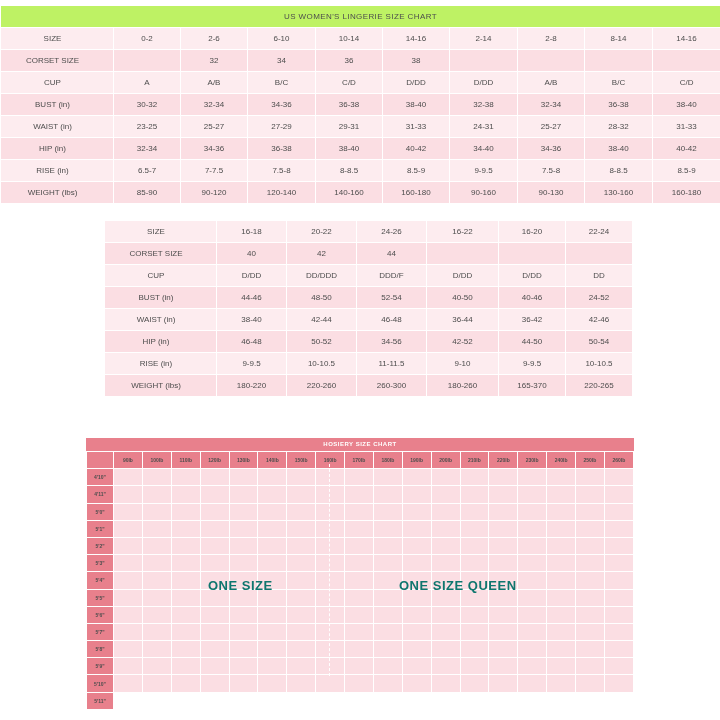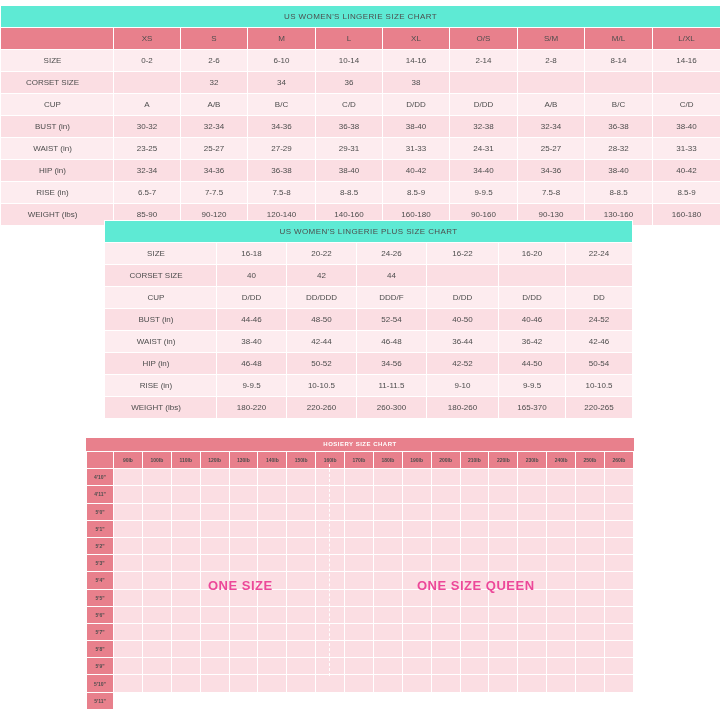--- a/index.html
+++ b/index.html
@@ -24,21 +24,21 @@
   table.size-table td, table.size-table th {
     text-align: center;
     font-size: 8px;
     color: #4d4d4d;
     padding: 0;
     height: 21px;
     font-weight: normal;
     border: 1px solid #ffffff;
   }
   .title-row td {
-    background: #5eead4;
+    background: #bef264;
     color: #ffffff;
     font-size: 8px;
     font-weight: bold;
     letter-spacing: 0.4px;
     height: 16px;
   }
   .head-row td {
     background: #e8808c;
     color: #ffffff;
     font-weight: bold;
@@ -121,28 +121,28 @@
     color: #ffffff;
     font-weight: bold;
     font-size: 5px;
     text-align: center;
   }
   #hosiery td.cell-filled { background: #fbdee3; }
   #hosiery td.cell-empty { background: #ffffff; }
   #hosiery .hos-wrap { position: relative; }
   #hosiery .os-label {
     position: absolute;
-    color: #ec4899;
+    color: #0f766e;
     font-size: 13px;
     font-weight: bold;
     letter-spacing: 0.5px;
     pointer-events: none;
   }
   #hosiery .os-left { left: 122px; top: 140px; }
-  #hosiery .os-right { left: 331px; top: 140px; }
+  #hosiery .os-right { left: 313px; top: 140px; }
   #hosiery .divider {
     position: absolute;
     top: 26px;
     left: 243px;
     width: 1px;
     height: 212px;
     border-left: 1px dashed #ffffff;
   }
 </style>
 </head>
@@ -159,32 +159,20 @@
         <col style="width:67px">
         <col style="width:68px">
         <col style="width:67px">
       <col style="width:68px">
         <col style="width:68px">
     </colgroup>
     <tbody>
         <tr class="title-row">
           <td colspan="10">US WOMEN'S LINGERIE SIZE CHART</td>
         </tr>
-        <tr class="head-row">
-          <td></td>
-          <td>XS</td>
-          <td>S</td>
-          <td>M</td>
-          <td>L</td>
-          <td>XL</td>
-          <td>O/S</td>
-          <td>S/M</td>
-          <td>M/L</td>
-          <td>L/XL</td>
-        </tr>
         <tr class="band-a">
           <td class="row-label">SIZE</td>
           <td>0-2</td>
           <td>2-6</td>
           <td>6-10</td>
           <td>10-14</td>
           <td>14-16</td>
           <td>2-14</td>
           <td>2-8</td>
           <td>8-14</td>
@@ -283,23 +271,20 @@
     <colgroup>
       <col style="width:112px">
         <col style="width:70px">
         <col style="width:70px">
         <col style="width:70px">
       <col style="width:72px">
         <col style="width:67px">
         <col style="width:67px">
     </colgroup>
     <tbody>
-        <tr class="title-row">
-          <td colspan="7">US WOMEN'S LINGERIE PLUS SIZE CHART</td>
-        </tr>
         <tr class="band-a">
           <td class="row-label">SIZE</td>
           <td>16-18</td>
           <td>20-22</td>
           <td>24-26</td>
           <td>16-22</td>
           <td>16-20</td>
           <td>22-24</td>
         </tr>
         <tr class="band-b">

